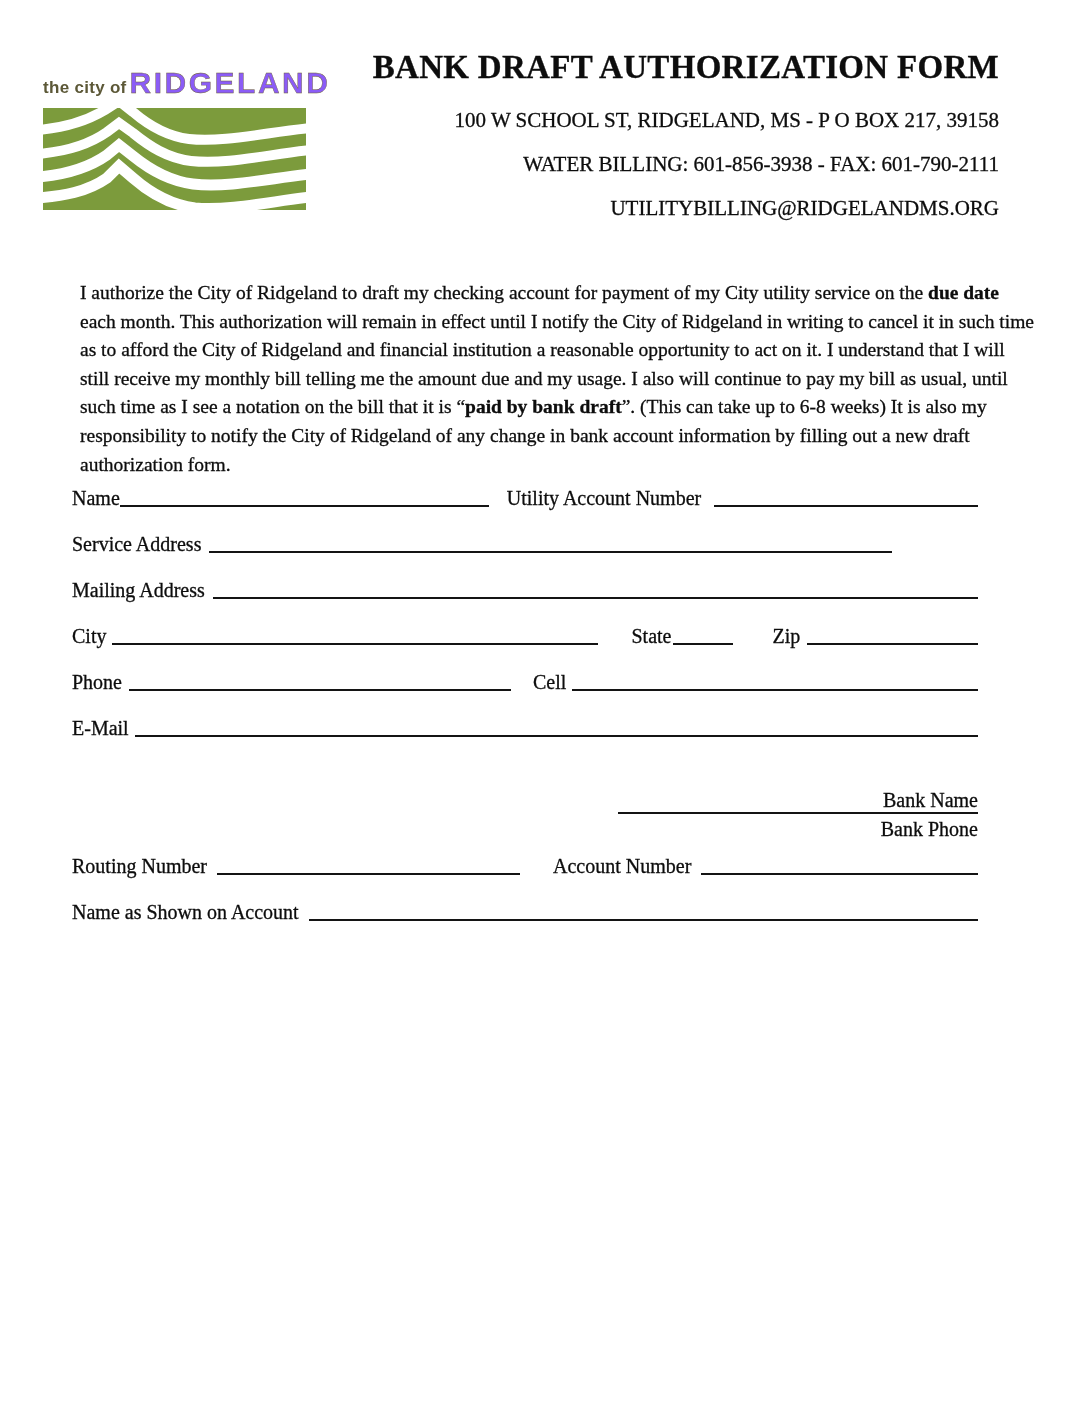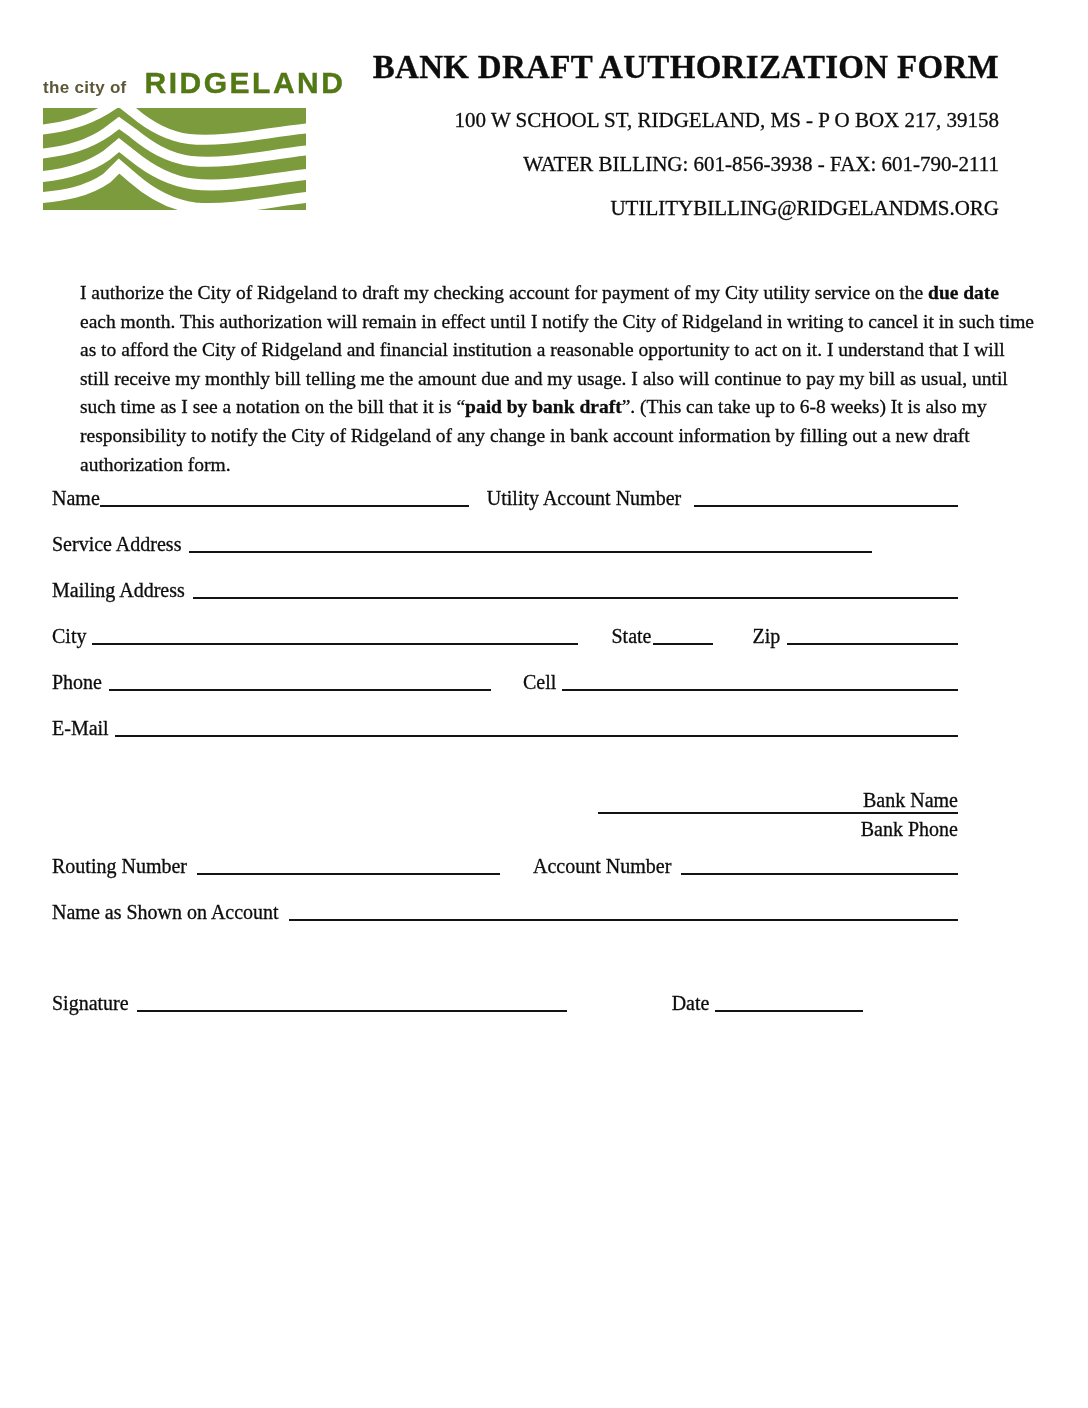--- a/index.html
+++ b/index.html
@@ -5,39 +5,39 @@
   html,body{margin:0;padding:0;background:#e8e8e8;}
   .page{
     position:relative;width:1088px;height:1408px;background:#ffffff;
     font-family:"Liberation Serif","DejaVu Serif",serif;color:#0d0d0d;
     overflow:hidden;margin:0 auto;
     -webkit-text-stroke:0.3px currentColor;
   }
   
   .logo{position:absolute;left:43px;top:66px;width:263px;}
   .logo-text{
-    display:flex;align-items:baseline;gap:18px;
+    display:flex;align-items:baseline;gap:3px;
     font-family:"Liberation Sans","DejaVu Sans",sans-serif;
     margin-bottom:8px;white-space:nowrap;
   }
   .logo-tagline{font-size:17px;font-weight:700;color:#5c5837;letter-spacing:.3px;-webkit-text-stroke:0;}
-  .logo-name{font-size:30px;font-weight:600;color:#4d7c0f;letter-spacing:2.5px;-webkit-text-stroke:0.4px #6e6233;}
+  .logo-name{font-size:30px;font-weight:600;color:#8b5cf6;letter-spacing:2.5px;-webkit-text-stroke:0.4px #6e6233;}
   .logo-mark{display:block;width:263px;height:102px;}
   
   .header-block{position:absolute;top:48px;right:89px;left:328px;text-align:right;}
   .doc-title{font-size:33px;font-weight:700;line-height:38px;letter-spacing:.3px;white-space:nowrap;}
   .header-line{font-size:21px;line-height:20px;margin-top:24px;white-space:nowrap;}
   
   .intro{
     position:absolute;left:64px;top:279px;width:956px;
     font-size:19.5px;line-height:28.6px;text-align:left;margin-left:16px;
   }
   .intro .b{font-weight:700;}
   
-  .form-area{position:absolute;left:52px;top:466px;width:906px;}
+  .form-area{position:absolute;left:72px;top:466px;width:906px;}
   .frow{display:flex;align-items:flex-end;height:44px;margin-bottom:2px;}
   .flabel{font-size:20px;line-height:24px;white-space:nowrap;}
   .fill-line{border-bottom:2px solid #141414;height:6px;margin-bottom:3px;}
   .grow{flex:1 1 auto;}
   .gap-bank{margin-top:48px;flex-direction:column;}
   .gap-sig{margin-top:47px;}
   .note-line{font-size:20px;line-height:20px;margin-top:24px;white-space:nowrap;}
 </style>
 </head>
 <body>
@@ -95,21 +95,21 @@
       <span class="fill-line" style="width:486px;margin-left:6px;"></span>
       <span class="flabel" style="margin-left:33px;">State</span>
       <span class="fill-line" style="width:60px;margin-left:2px;"></span>
       <span class="flabel" style="margin-left:39px;">Zip</span>
       <span class="fill-line grow" style="margin-left:7px;"></span>
     </div>
 
     <div class="frow">
       <span class="flabel">Phone</span>
       <span class="fill-line" style="width:382px;margin-left:7px;"></span>
-      <span class="flabel" style="margin-left:32px;font-family:Liberation Serif, serif;">Cell</span>
+      <span class="flabel" style="margin-left:22px;font-family:Liberation Serif, serif;">Cell</span>
       <span class="fill-line grow" style="margin-left:6px;"></span>
     </div>
 
     <div class="frow">
       <span class="flabel">E-Mail</span>
       <span class="fill-line grow" style="margin-left:6px;"></span>
     </div>
 
     <div class="frow gap-bank">
       <span class="flabel">Bank Name</span>
@@ -123,22 +123,16 @@
       <span class="fill-line" style="width:303px;margin-left:10px;"></span>
       <span class="flabel" style="margin-left:33px;">Account Number</span>
       <span class="fill-line grow" style="margin-left:10px;"></span>
     </div>
 
     <div class="frow">
       <span class="flabel">Name as Shown on Account</span>
       <span class="fill-line grow" style="margin-left:10px;"></span>
     </div>
 
-    <div class="frow gap-sig">
-      <span class="flabel">Signature</span>
-      <span class="fill-line" style="width:430px;margin-left:8px;"></span>
-      <span class="flabel" style="margin-left:105px;">Date</span>
-      <span class="fill-line" style="width:148px;margin-left:6px;"></span>
-    </div>
 
   </div>
 
 </div>
 
 </body></html>

